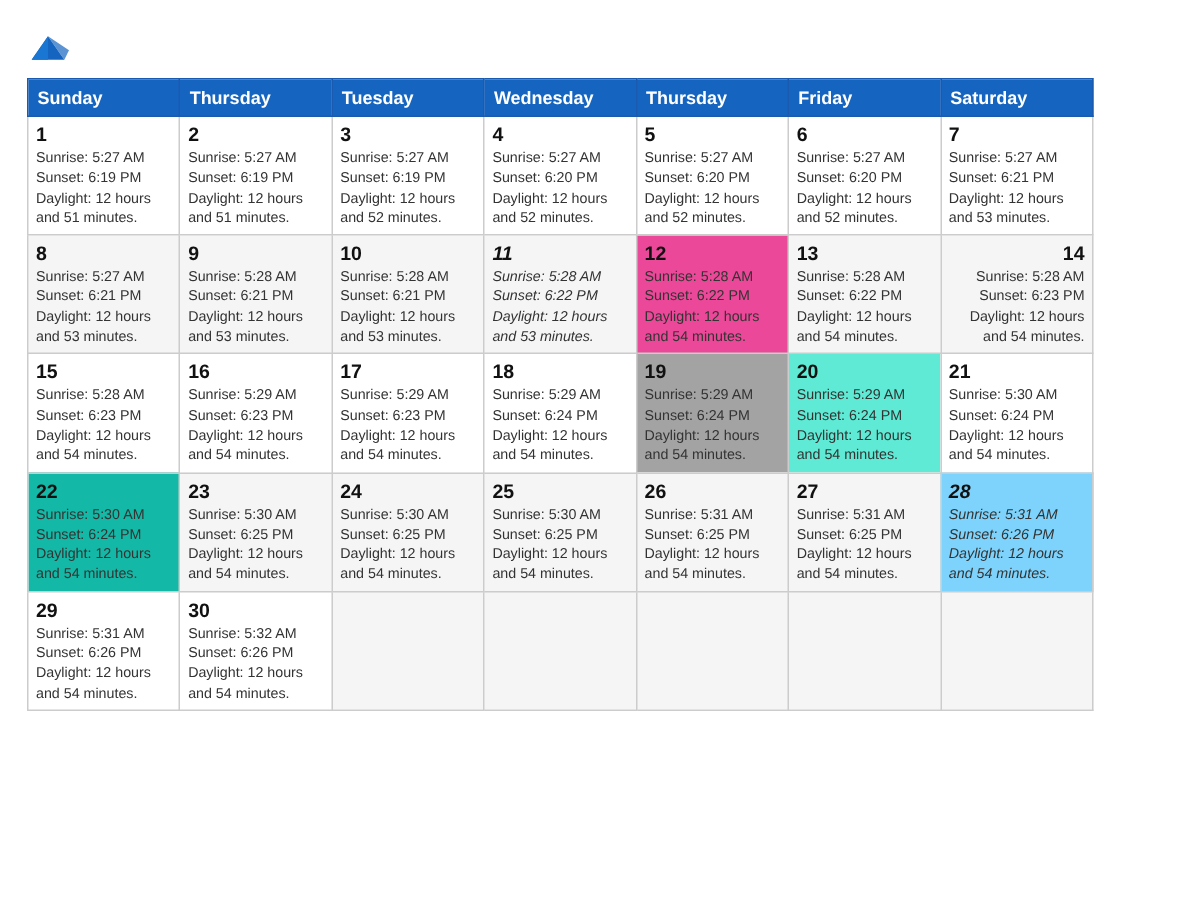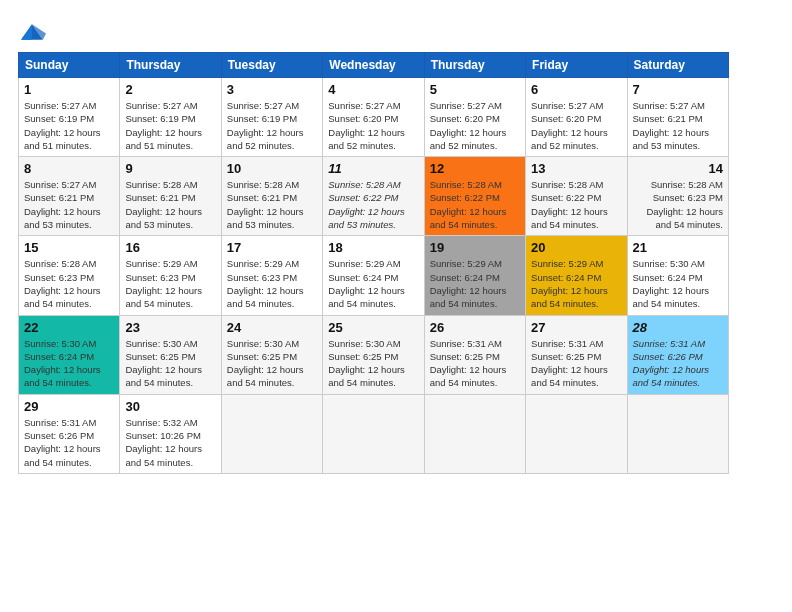--- a/index.html
+++ b/index.html
@@ -203,21 +203,21 @@
 Daylight: 12 hours
 and 53 minutes.</div>
           </td>
           <td style="background: rgb(245, 245, 245); font-style: italic;">
             <span class="day-number">11</span>
             <div class="day-info" style="white-space: pre-line;">Sunrise: 5:28 AM
 Sunset: 6:22 PM
 Daylight: 12 hours
 and 53 minutes.</div>
           </td>
-          <td style="background: #f97316;">
+          <td style="background: #ec4899;">
             <span class="day-number">12</span>
             <div class="day-info" style="white-space: pre-line;">Sunrise: 5:28 AM
 Sunset: 6:22 PM
 Daylight: 12 hours
 and 54 minutes.</div>
           </td>
           <td style="background: rgb(245, 245, 245);">
             <span class="day-number">13</span>
             <div class="day-info" style="white-space: pre-line;">Sunrise: 5:28 AM
 Sunset: 6:22 PM
@@ -261,21 +261,21 @@
 Daylight: 12 hours
 and 54 minutes.</div>
           </td>
           <td style="background: #a3a3a3;">
             <span class="day-number">19</span>
             <div class="day-info" style="white-space: pre-line;">Sunrise: 5:29 AM
 Sunset: 6:24 PM
 Daylight: 12 hours
 and 54 minutes.</div>
           </td>
-          <td style="background: #eab308;">
+          <td style="background: #5eead4;">
             <span class="day-number">20</span>
             <div class="day-info" style="white-space: pre-line;">Sunrise: 5:29 AM
 Sunset: 6:24 PM
 Daylight: 12 hours
 and 54 minutes.</div>
           </td>
           <td style="background: rgb(255, 255, 255);">
             <span class="day-number">21</span>
             <div class="day-info" style="white-space: pre-line;">Sunrise: 5:30 AM
 Sunset: 6:24 PM
@@ -338,21 +338,21 @@
           <td style="background: rgb(255, 255, 255);">
             <span class="day-number">29</span>
             <div class="day-info" style="white-space: pre-line;">Sunrise: 5:31 AM
 Sunset: 6:26 PM
 Daylight: 12 hours
 and 54 minutes.</div>
           </td>
           <td style="background: rgb(255, 255, 255); margin-left: 30px;">
             <span class="day-number">30</span>
             <div class="day-info" style="white-space: pre-line;">Sunrise: 5:32 AM
-Sunset: 10:26 PM
+Sunset: 6:26 PM
 Daylight: 12 hours
 and 54 minutes.</div>
           </td>
           <td class="empty" style="background: rgb(245, 245, 245);"></td>
           <td class="empty" style="background: rgb(245, 245, 245);"></td>
           <td class="empty" style="background: rgb(245, 245, 245);"></td>
           <td class="empty" style="background: rgb(245, 245, 245);"></td>
           <td class="empty" style="background: rgb(245, 245, 245);"></td>
         </tr>
       </tbody>

